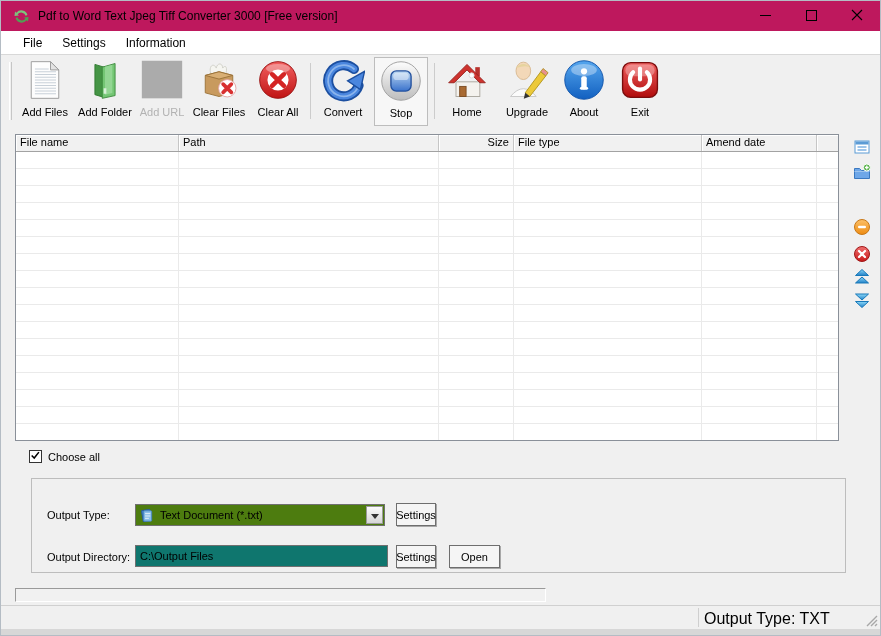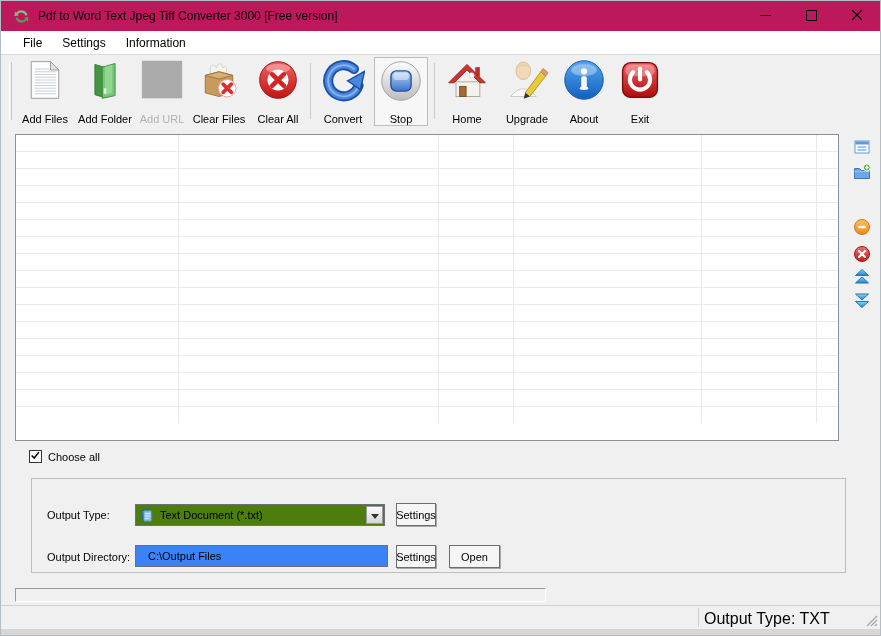--- a/index.html
+++ b/index.html
@@ -13,21 +13,21 @@
   .win-controls{margin-left:auto;display:flex;height:100%}
   .wbtn{width:46px;height:100%;display:flex;align-items:center;justify-content:center}
   
   .menubar{position:absolute;left:0;top:30px;width:100%;height:23px;background:#fff;display:flex;align-items:center;padding-left:12px}
   .menu-item{padding:3px 10px;font-size:12px;white-space:nowrap}
   
   .toolbar{position:absolute;left:0;top:53px;width:100%;height:74px;background:#f0f0f0;border-top:1px solid #d8d8d8}
   .gripper{position:absolute;left:8px;top:7px;height:58px;width:3px;border-left:1px solid #ffffff;border-right:1px solid #c6c6c6}
   .tbtn{position:absolute;top:2px;height:69px;display:flex;flex-direction:column;align-items:center}
   .ticon{width:46px;height:46px;display:flex;align-items:center;justify-content:center}
-  .tlabel{font-size:11px;margin-top:10px;white-space:nowrap}
+  .tlabel{font-size:11px;margin-top:3px;white-space:nowrap}
   .tbtn.pressed{border:1px solid #bdbdbd;background:#f7f7f7}
   .tbtn.disabled .tlabel{color:#b2b2b2}
   .tsep{position:absolute;top:8px;height:56px;width:1px;background:#cccccc}
   .b0{left:16px;width:56px}.b1{left:74px;width:60px}.b2{left:136px;width:50px}
   .b3{left:188px;width:60px}.b4{left:250px;width:54px}
   .sep1{left:309px}.b5{left:314px;width:56px}.b6{left:373px;width:54px}
   .sep2{left:433px}.b7{left:438px;width:56px}.b8{left:496px;width:60px}
   .b9{left:558px;width:50px}.b10{left:612px;width:54px}
   
   .listview{position:absolute;left:14px;top:133px;width:824px;height:307px;background:#fff;border:1px solid #8a9099}
@@ -53,22 +53,22 @@
   .combo{position:absolute;left:103px;top:25px;width:250px;height:22px;background:#4d7c0f;border:1px solid #707070;display:flex;align-items:center}
   .combo-icon{margin-left:3px;display:inline-flex}
   .combo-text{margin-left:6px;font-size:11px;flex:1;white-space:nowrap}
   .combo-arrow{width:17px;height:18px;margin-right:1px;background:linear-gradient(#fbfbfb,#d6d6d6);
                border:1px solid #9a9a9a;display:flex;align-items:center;justify-content:center}
   .btn{position:absolute;height:23px;background:#f5f5f5;border:1px solid #6e6e6e;box-shadow:1px 1px 0 #a8a8a8;
        font-size:11px;display:flex;align-items:center;justify-content:center;font-family:inherit}
   .btn-settings1{left:364px;top:24px;width:40px}
   .btn-settings2{left:364px;top:66px;width:40px}
   .btn-open{left:417px;top:66px;width:51px}
-  .dir-input{position:absolute;left:103px;top:66px;width:253px;height:22px;border:1px solid #707070;background:#3b82f6;
-             font-size:11px;padding:0 12px;font-family:"Liberation Sans",sans-serif;color:#000}
+  .dir-input{position:absolute;left:103px;top:66px;width:253px;height:22px;border:1px solid #707070;background:#0f766e;
+             font-size:11px;padding:0 4px;font-family:"Liberation Sans",sans-serif;color:#000}
   
   .progress{position:absolute;left:14px;top:587px;width:531px;height:14px;background:#f1f1f1;
             border:1px solid;border-color:#9a9a9a #fff #fff #9a9a9a}
   .converted{position:absolute;left:585px;top:588px;font-size:12px;white-space:nowrap}
   .statusbar{position:absolute;left:0;top:604px;width:100%;height:24px;background:#f0f0f0;border-top:1px solid #d0d0d0}
   .sb-sep{position:absolute;left:697px;top:2px;bottom:2px;width:1px;background:#cfcfcf}
   .sb-text{position:absolute;left:703px;top:4px;font-size:16px;white-space:nowrap}
   .grip{position:absolute;right:2px;bottom:2px;width:14px;height:14px}
   .bottom-strip{position:absolute;left:0;top:628px;width:100%;height:8px;background:#d7d7d7}
 </style>
@@ -278,20 +278,28 @@
           <rect x="8" y="7" width="32" height="13" rx="6.5" fill="#fff" opacity="0.3"></rect>
           <path d="M24 11.5v12" stroke="#fff" stroke-width="4.5" stroke-linecap="round"></path>
           <path d="M16.5 15.5a11 11 0 1 0 15 0" fill="none" stroke="#fff" stroke-width="4.5" stroke-linecap="round"></path>
         </svg>
       </span>
       <span class="tlabel">Exit</span>
     </div>
   </div>
 
   <div class="listview">
+    <div class="lv-header">
+      <div class="hcell h0">File name</div>
+      <div class="hcell h1">Path</div>
+      <div class="hcell h2">Size</div>
+      <div class="hcell h3">File type</div>
+      <div class="hcell h4">Amend date</div>
+      <div class="hcell h5"></div>
+    </div>
     <div class="lv-body">
       <div class="vline v0"></div>
       <div class="vline v1"></div>
       <div class="vline v2"></div>
       <div class="vline v3"></div>
       <div class="vline v4"></div>
     </div>
   </div>
 
   <div class="side-btn s0">

